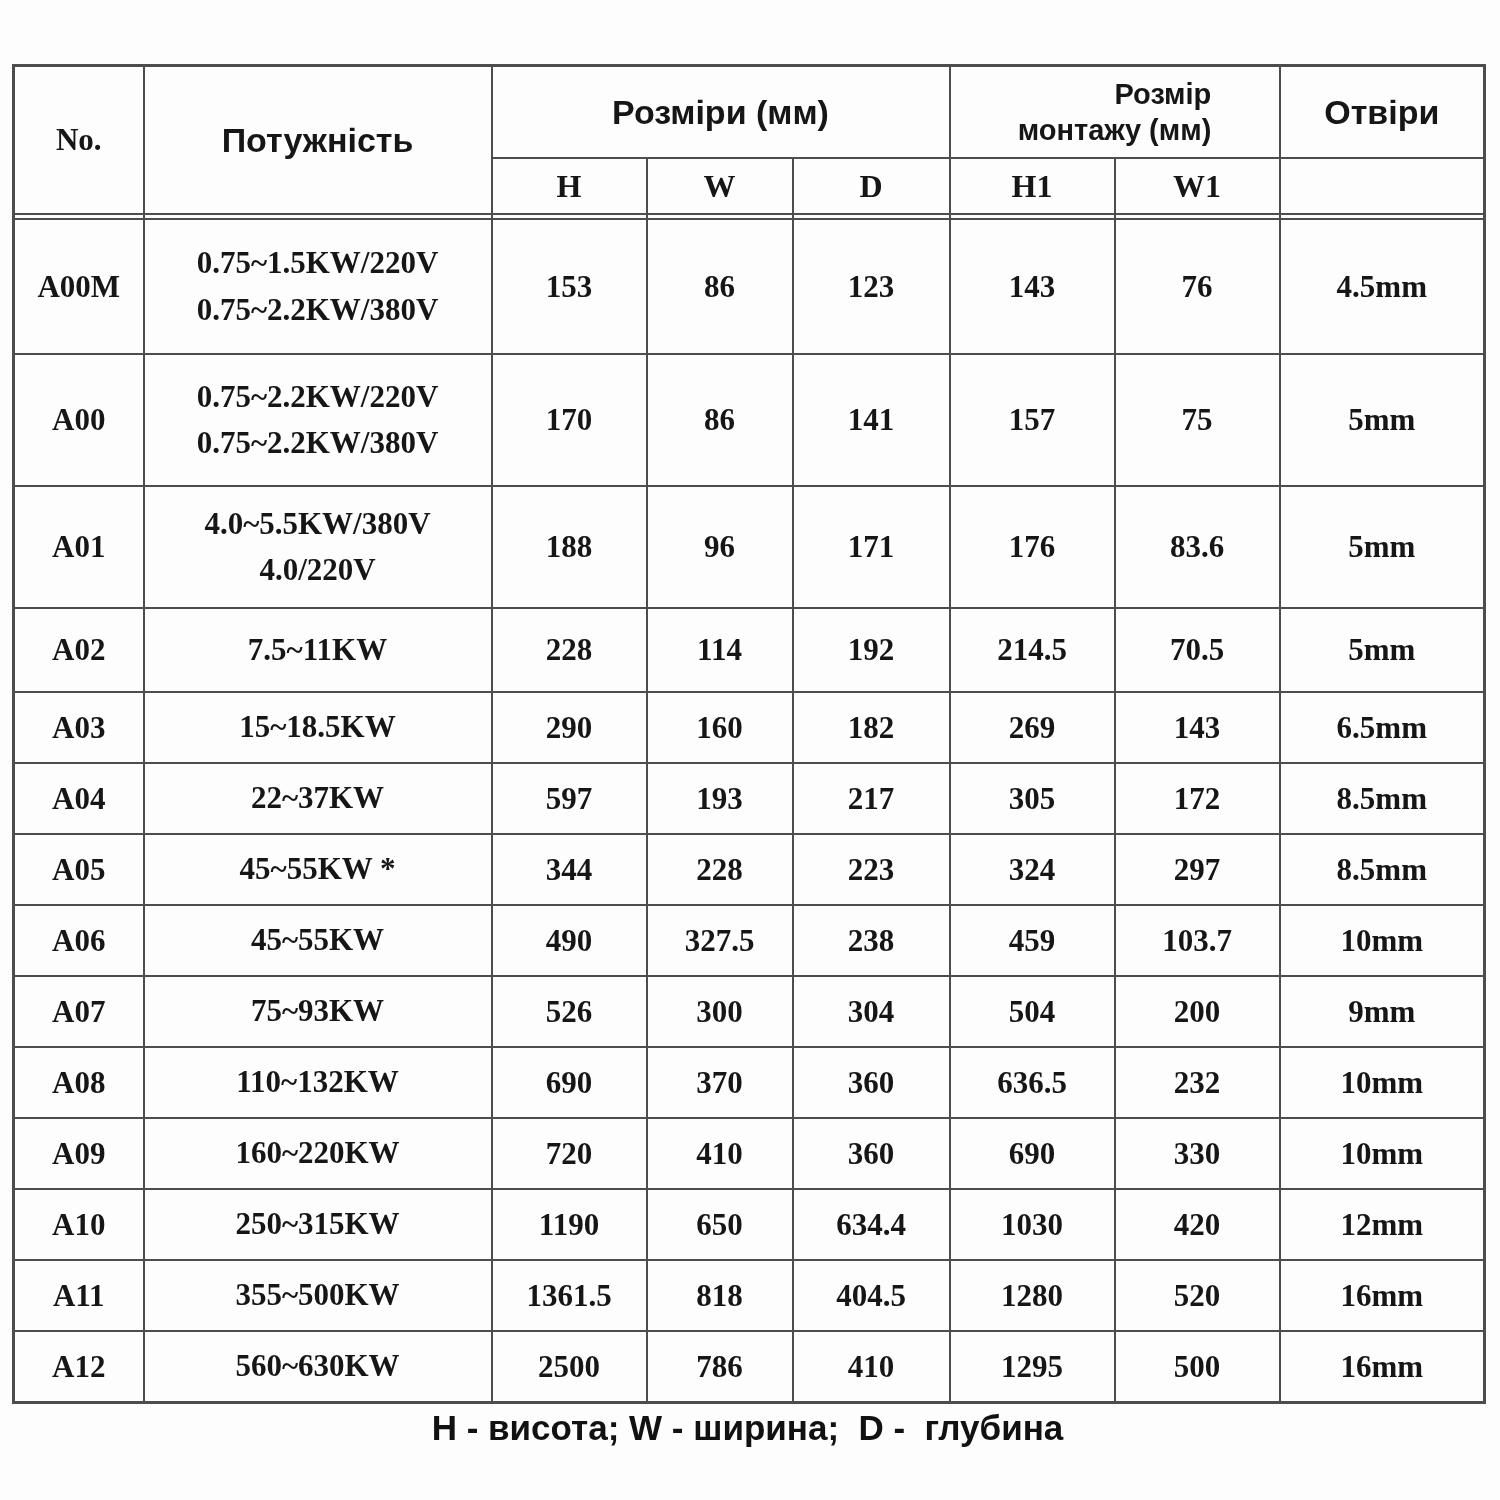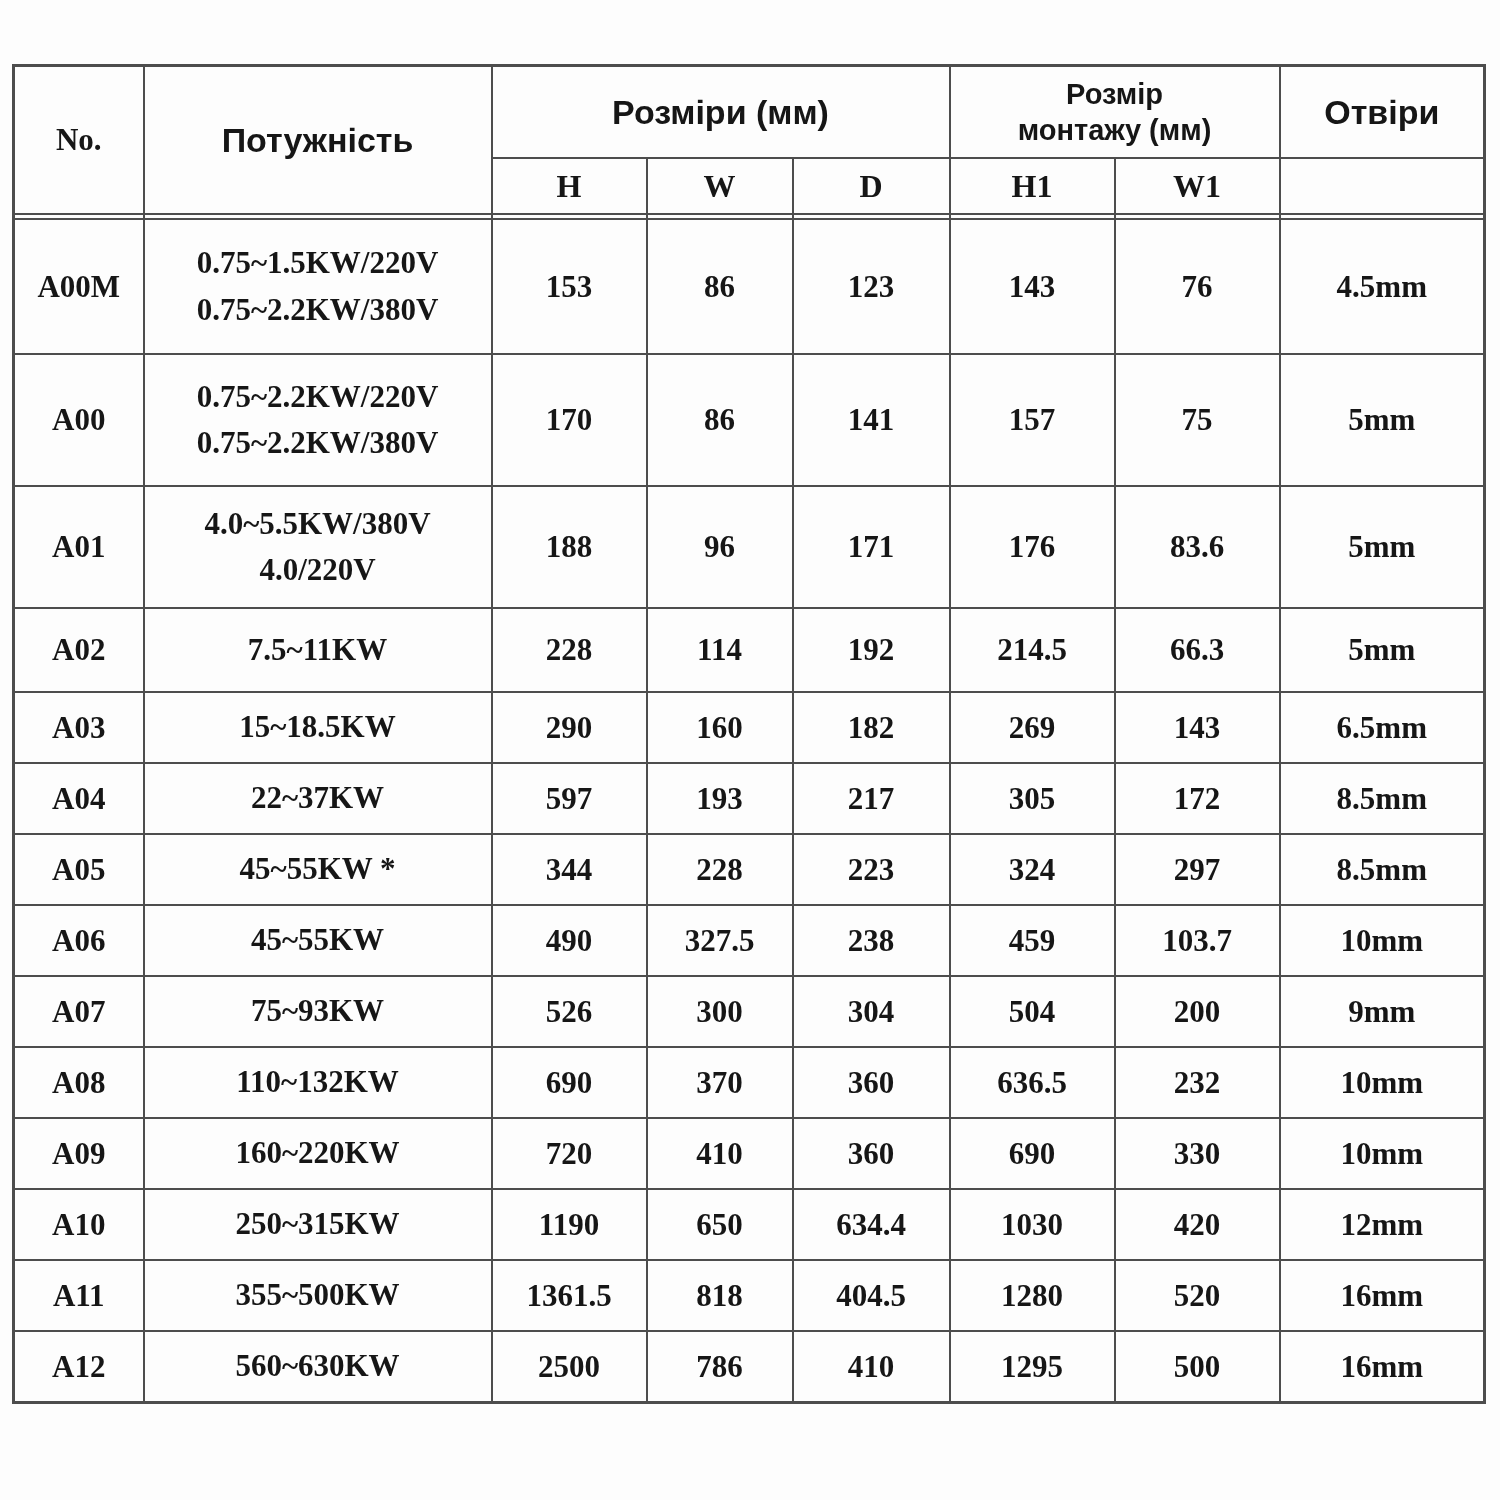--- a/index.html
+++ b/index.html
@@ -30,21 +30,21 @@
 
   
   tr.head-main th { height: 90px; }
   tr.head-sub th { height: 54px; }
   .sans {
     font-family: "Liberation Sans", "DejaVu Sans", sans-serif;
     font-weight: bold;
     font-size: 34px;
   }
   th.mounting { font-size: 29px; line-height: 1.25; }
-  th.mounting span { display: inline-block; text-align: center; white-space: pre-line; }
+  th.mounting span { display: inline-block; text-align: right; white-space: pre-line; }
   .serif {
     font-family: "Liberation Serif", "DejaVu Serif", serif;
     font-weight: 700;
     font-size: 31px;
   }
   tr.head-sub th.serif { font-size: 32px; }
 
   
   tr.divider-row td { height: 3px; padding: 0; }
 
@@ -146,21 +146,21 @@
       <td class="serif">83.6</td>
       <td class="serif">5mm</td>
     </tr>
         <tr class="r3">
       <td class="serif">A02</td>
       <td class="serif power-cell">7.5~11KW</td>
       <td class="serif">228</td>
       <td class="serif">114</td>
       <td class="serif">192</td>
       <td class="serif">214.5</td>
-      <td class="serif">66.3</td>
+      <td class="serif">70.5</td>
       <td class="serif">5mm</td>
     </tr>
         <tr class="r4">
       <td class="serif">A03</td>
       <td class="serif power-cell">15~18.5KW</td>
       <td class="serif">290</td>
       <td class="serif">160</td>
       <td class="serif">182</td>
       <td class="serif">269</td>
       <td class="serif">143</td>
@@ -252,14 +252,15 @@
       <td class="serif">2500</td>
       <td class="serif">786</td>
       <td class="serif">410</td>
       <td class="serif">1295</td>
       <td class="serif">500</td>
       <td class="serif">16mm</td>
     </tr>
       </tbody>
   </table>
 
+  <div class="legend">H - висота; W - ширина;  D -  глубина</div>
 
 </div>
 
 </body></html>

